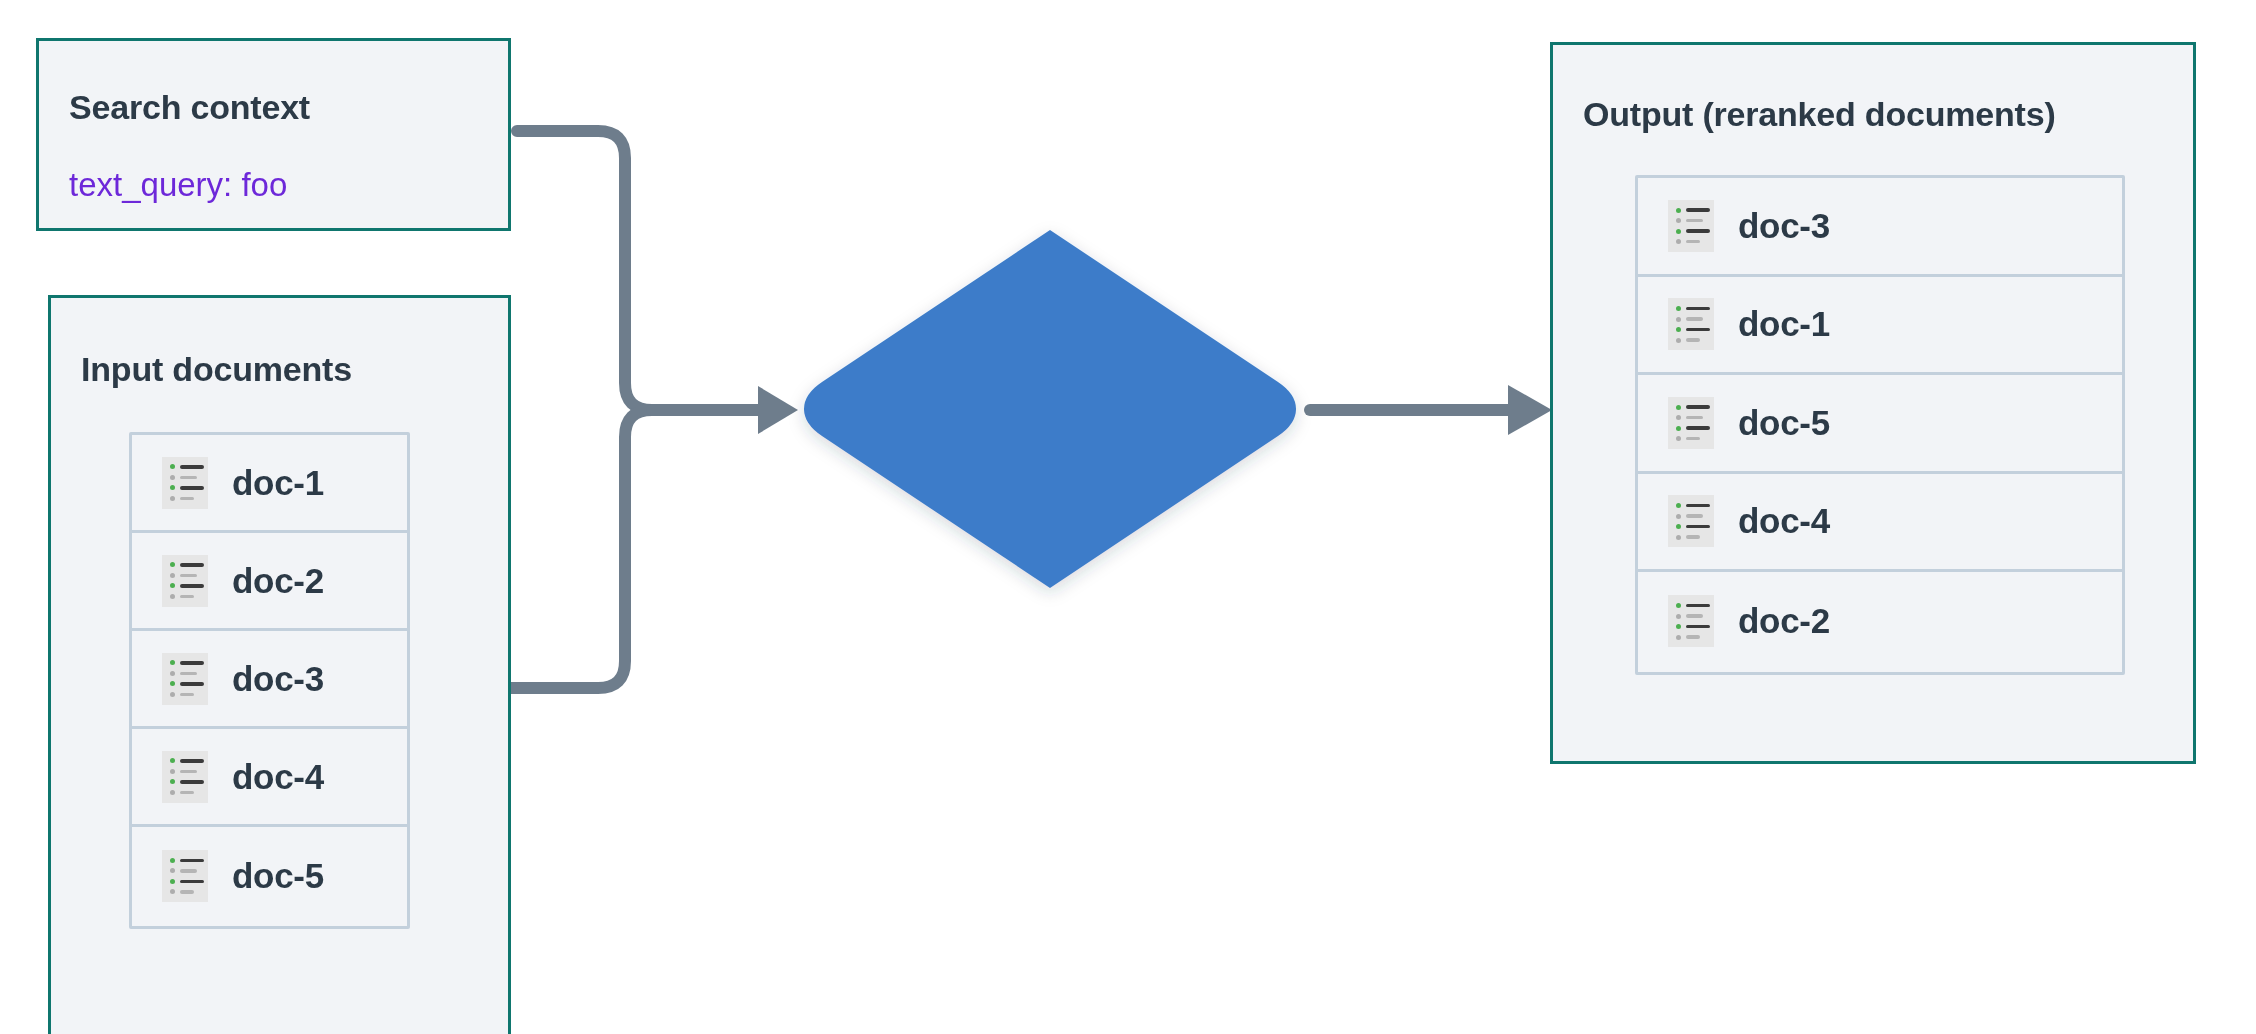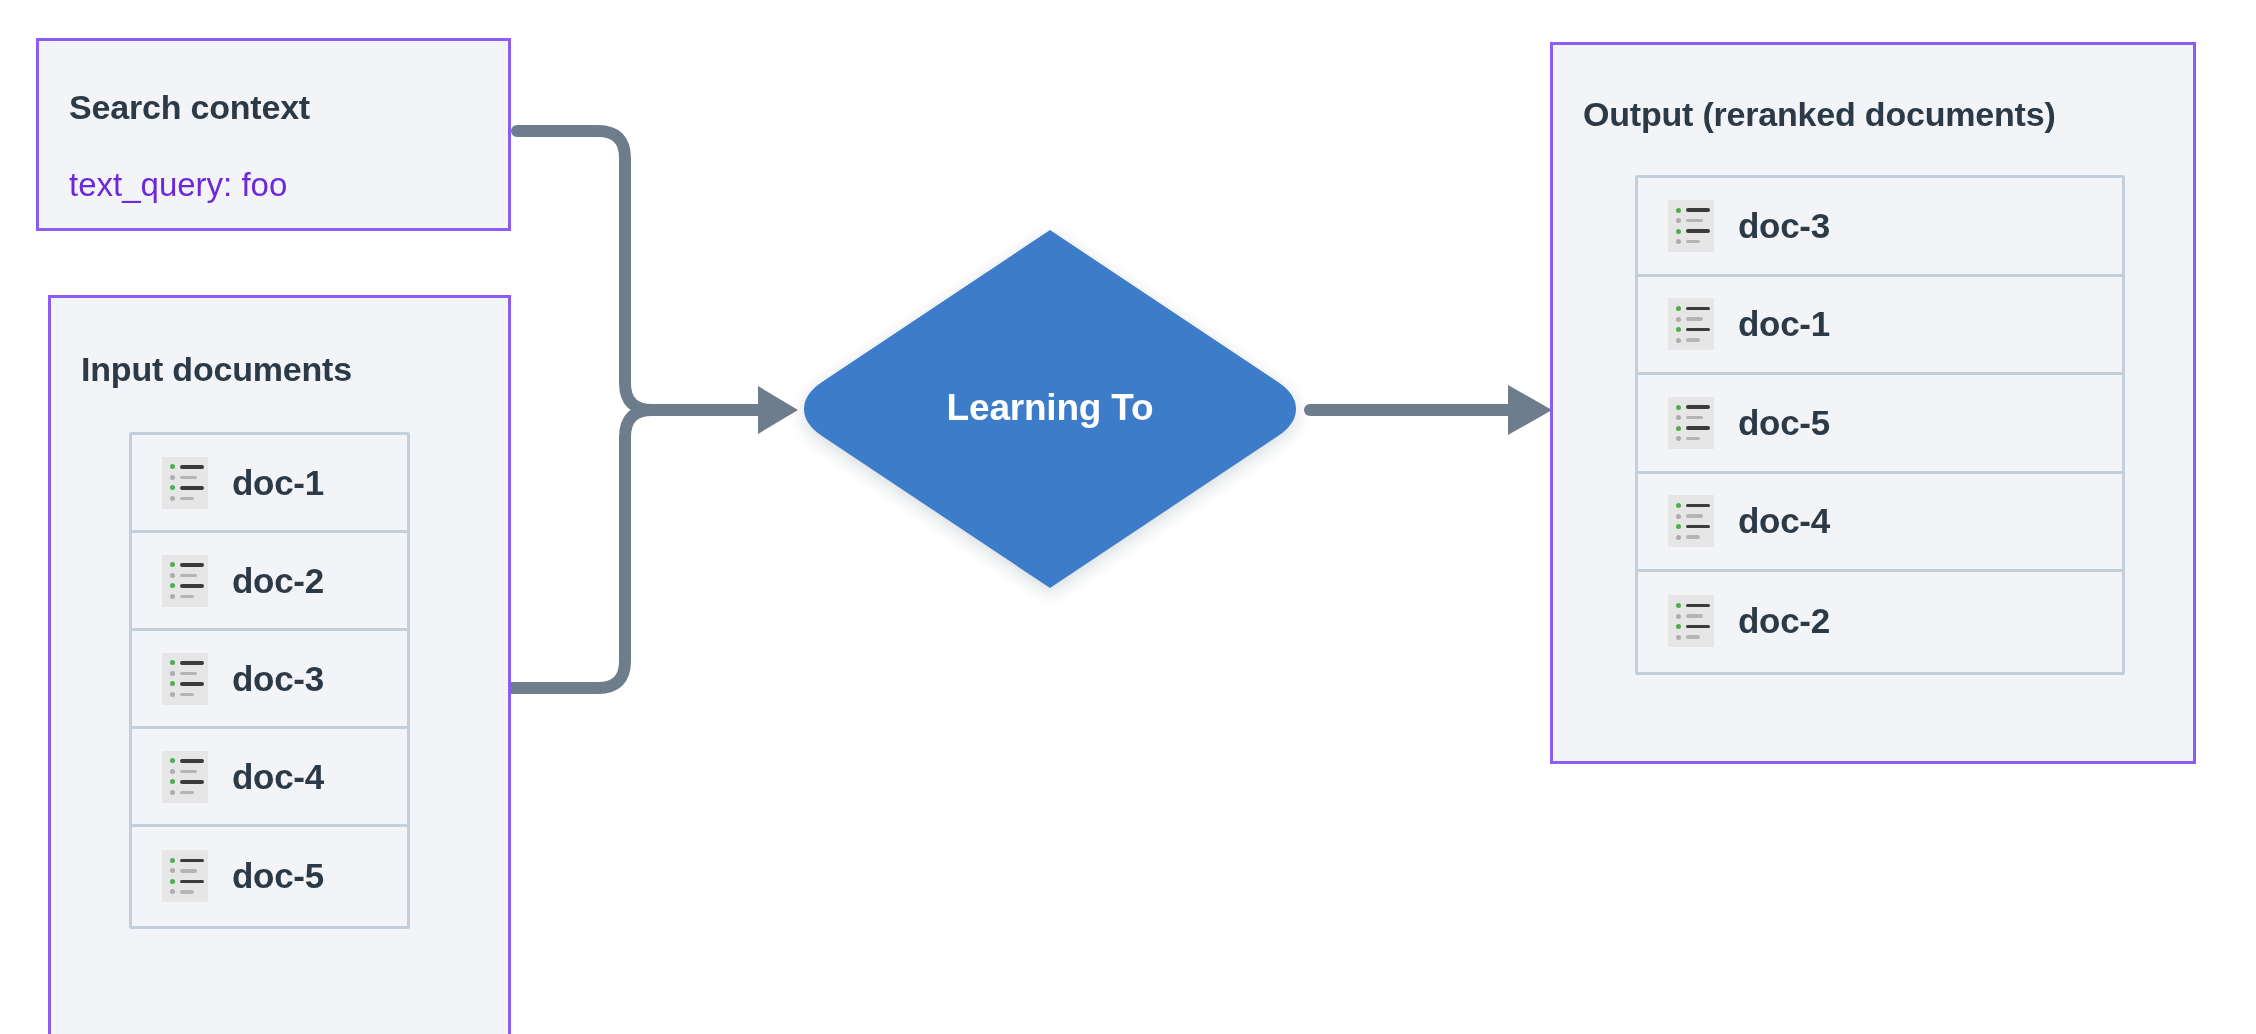--- a/index.html
+++ b/index.html
@@ -17,21 +17,21 @@
     position: relative;
     width: 2256px;
     height: 1034px;
     background: #ffffff;
   }
 
   
   .panel {
     position: absolute;
     background: #f2f4f7;
-    border: 3px solid #8b5cf6;
+    border: 3px solid #0f766e;
     box-sizing: border-box;
   }
   .panel-title {
     font-weight: bold;
     color: #2c3a47;
     letter-spacing: -0.2px;
     white-space: nowrap;
   }
   .panel-sub {
     color: #6d28d9;
@@ -325,21 +325,20 @@
               <span class="bar bar-l2"></span>
             </div>
           </div>
           <span class="doc-label">doc-5</span>
         </div>
       </div>
   </div>
 
   <div id="ltr-node">
     <div id="ltr-label">
-      <div>Learning To</div>
     </div>
   </div>
 
   <div class="panel" id="output-panel">
     <div class="panel-title">Output (reranked documents)</div>
     <div class="doc-list" id="output-doc-list">
         <div class="doc-row">
           <div class="doc-icon">
             <div class="ln">
               <span class="dot dot-g"></span>

